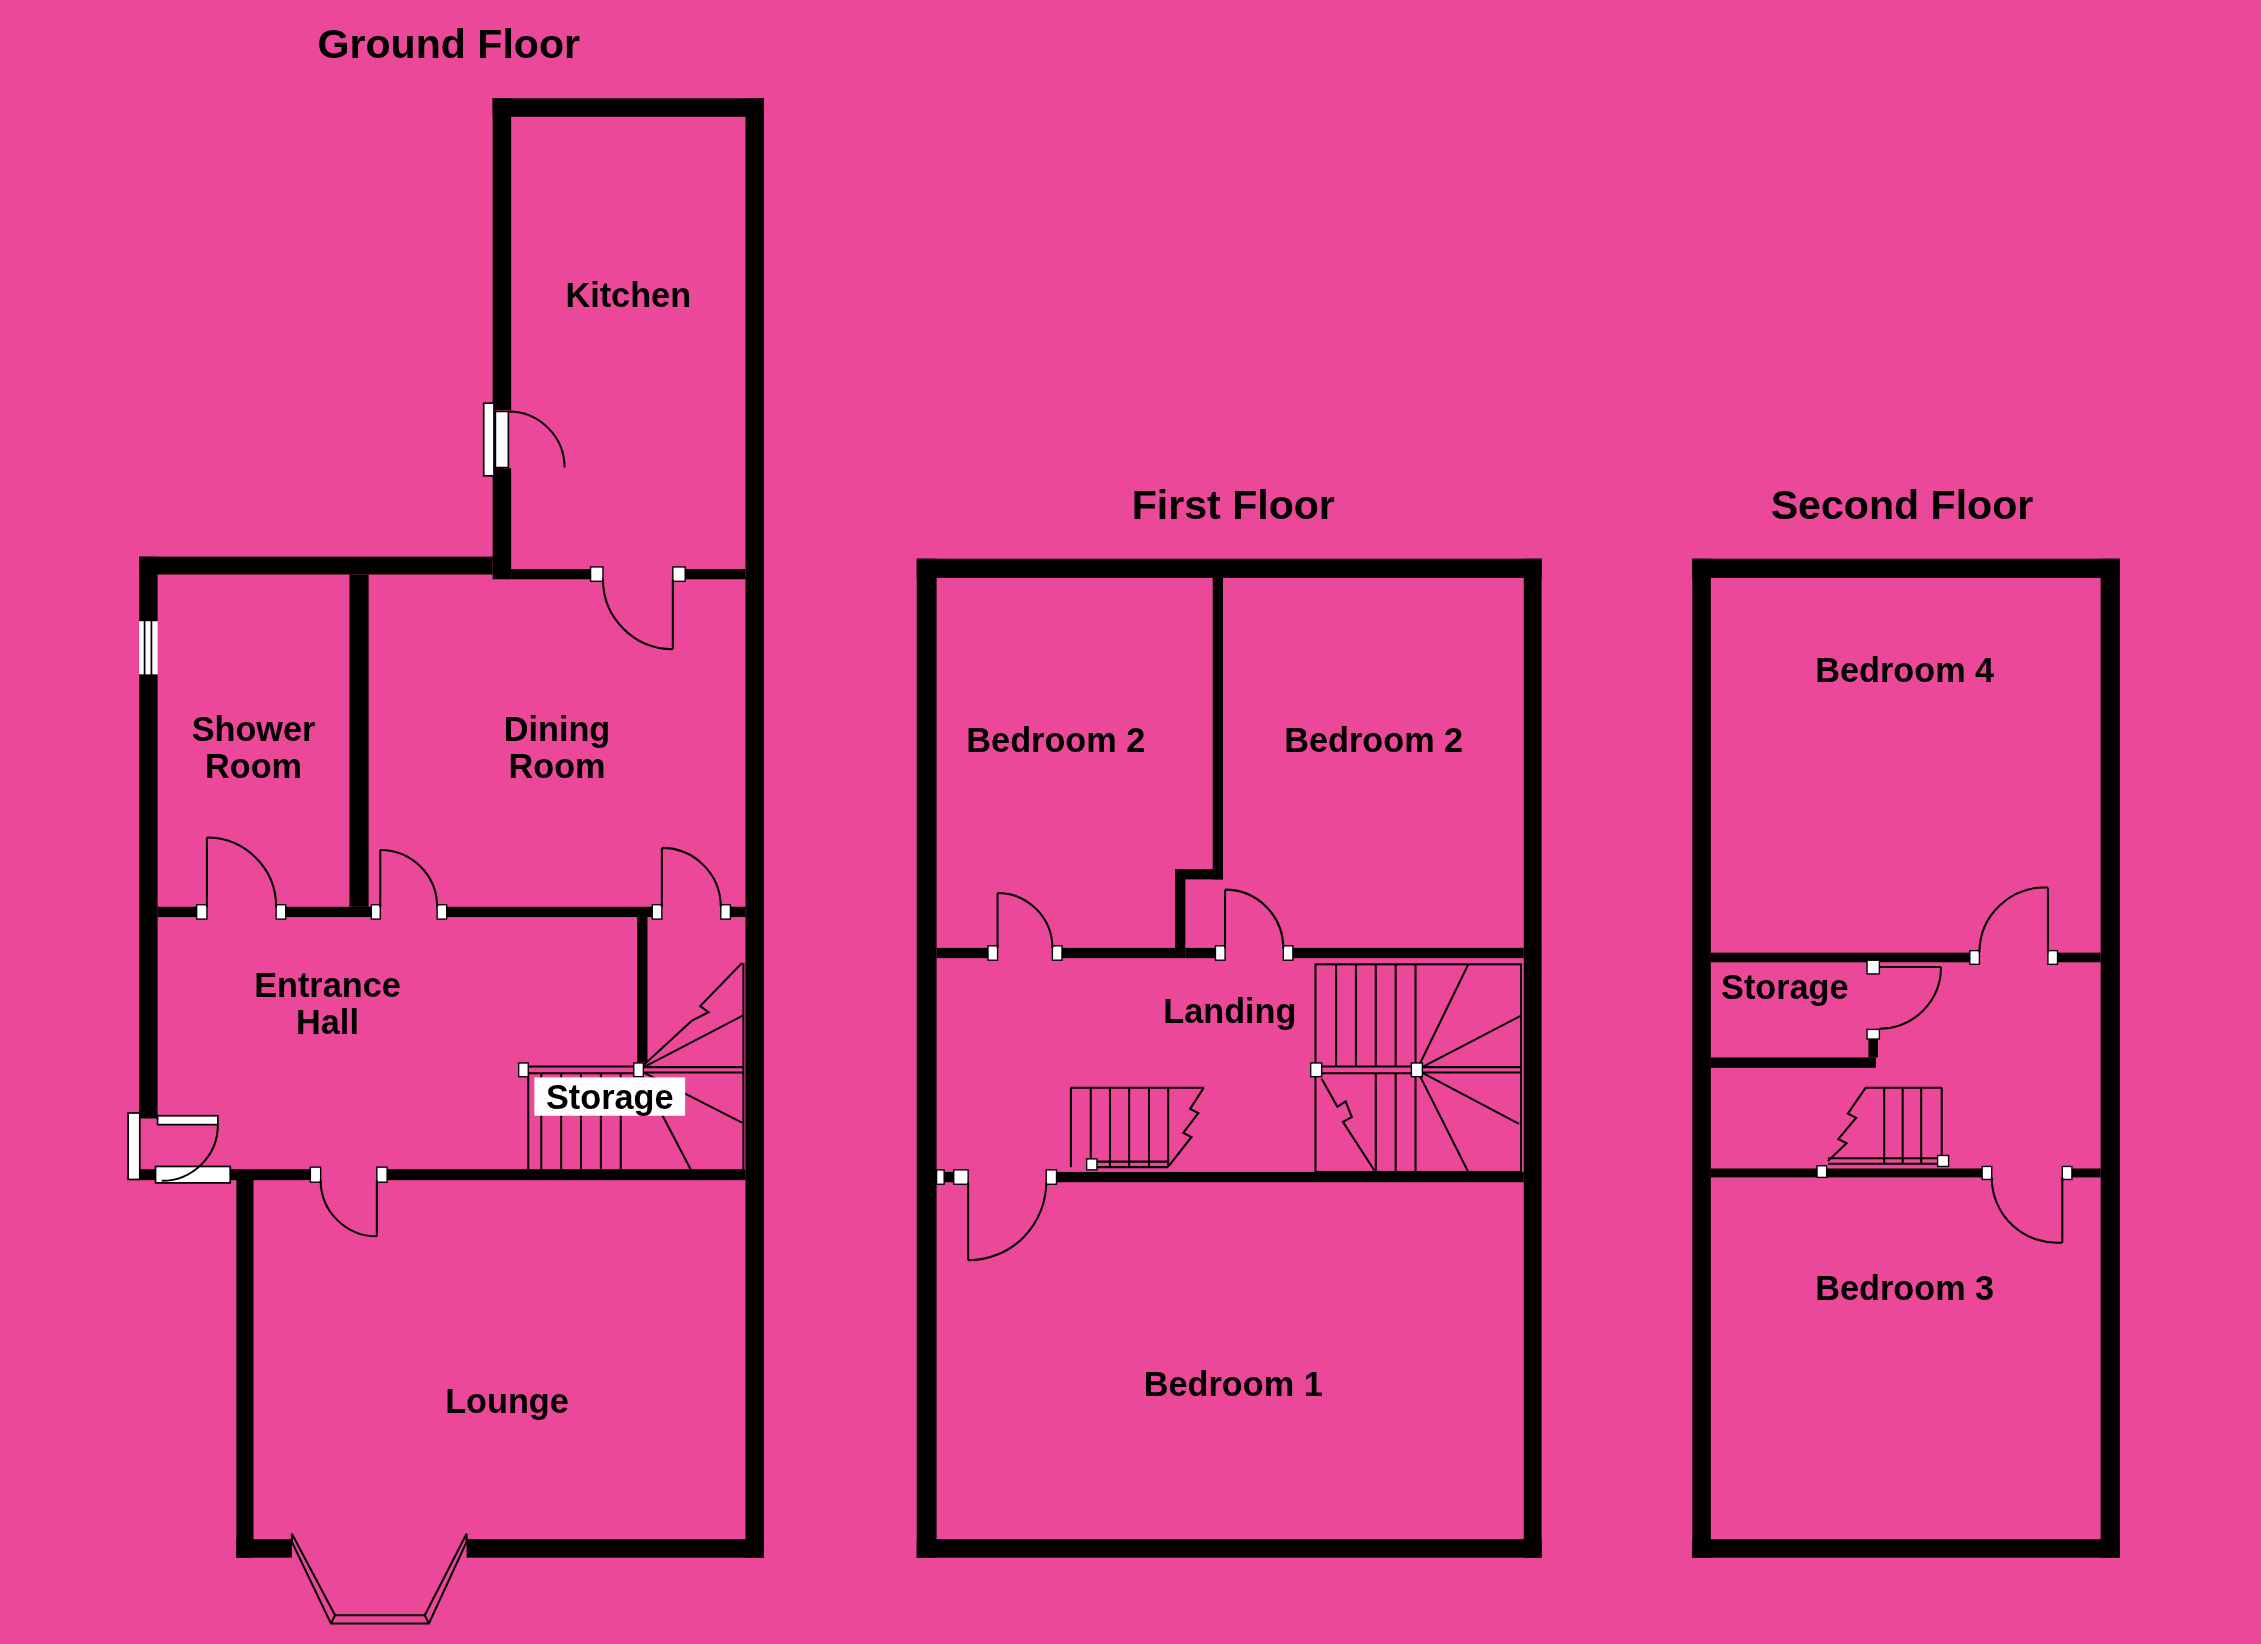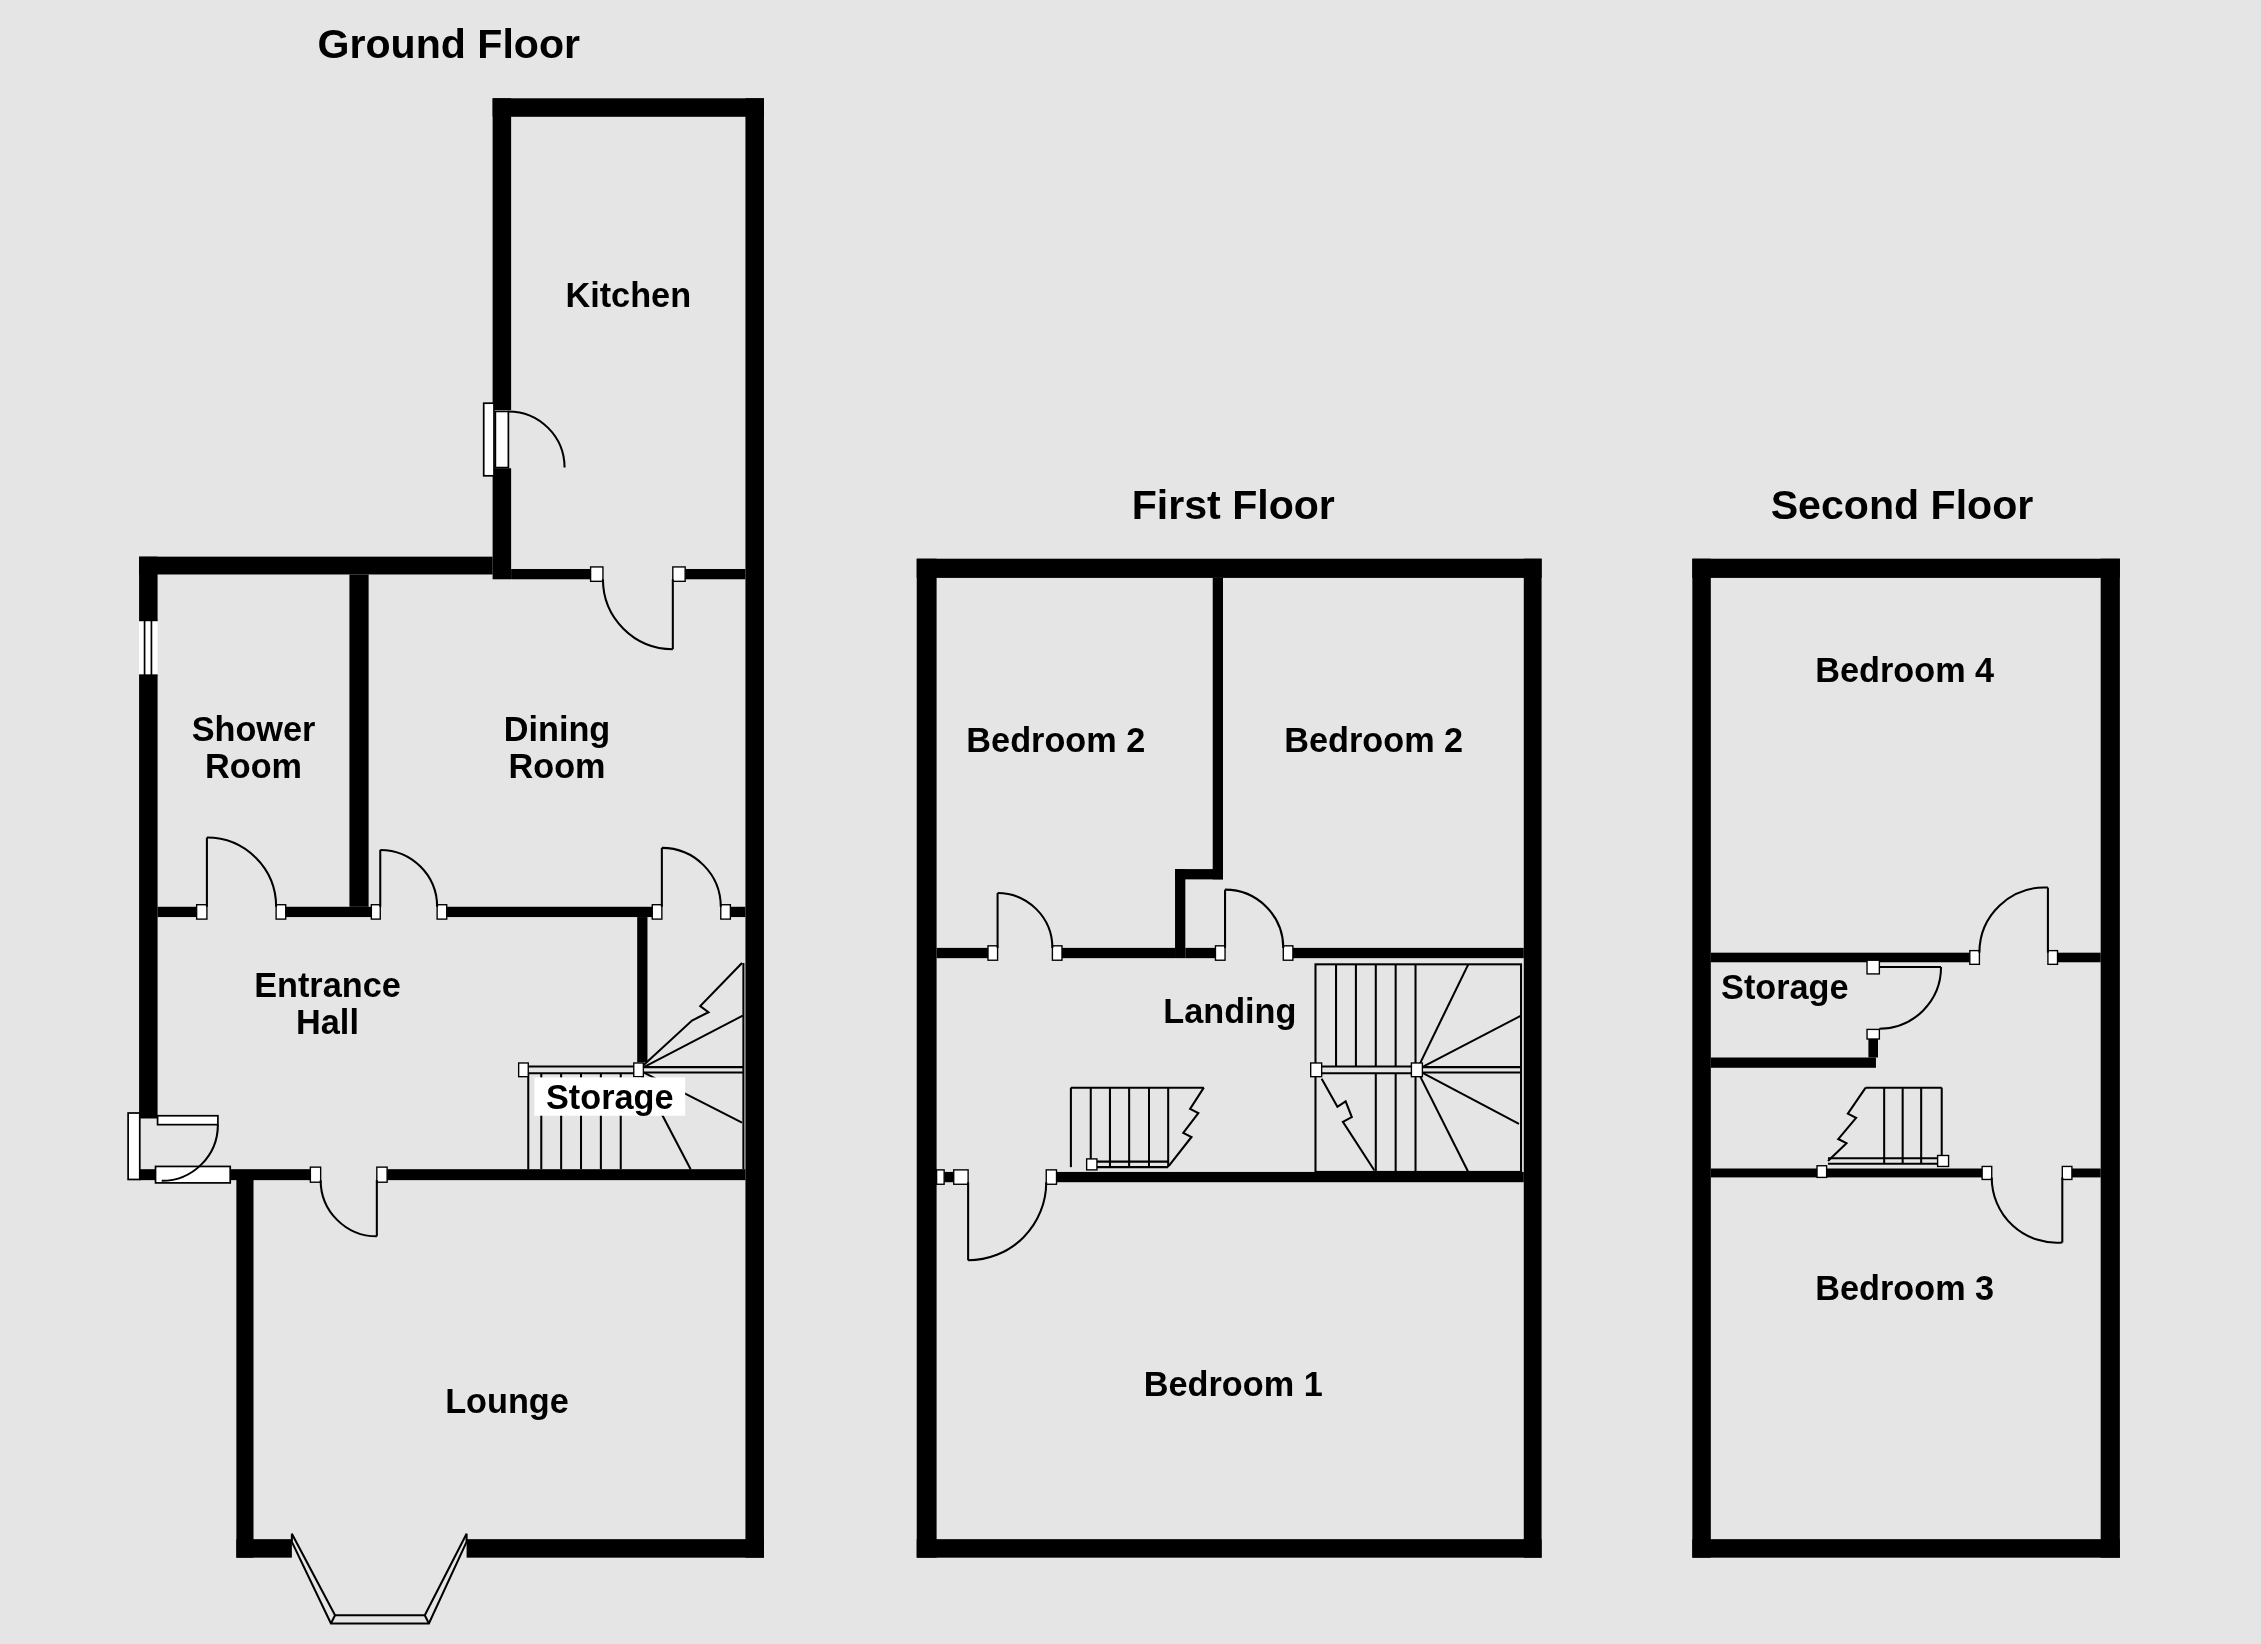--- a/index.html
+++ b/index.html
@@ -1,16 +1,16 @@
 <!DOCTYPE html>
 <html style="font-size:11px"><head>
 <meta charset="utf-8">
 <style>
   html,body{margin:0;padding:0;background:#ffffff;}
-  .page{width:2261px;height:1645px;position:relative;background:#e5e5e5;font-family:"Liberation Sans",sans-serif;}
+  .page{width:2261px;height:1645px;position:relative;background:#ec4899;font-family:"Liberation Sans",sans-serif;}
   svg{display:block;}
   text{font-family:"Liberation Sans",sans-serif;font-weight:bold;fill:#000;}
   .title{font-size:60px;}
   .room{font-size:50px;}
   .wall{fill:#000;stroke:none;}
   .thin{stroke:#000;stroke-width:3;fill:none;}
   .thin2{stroke:#000;stroke-width:2.5;fill:none;}
   .jamb{fill:#fff;stroke:#000;stroke-width:2;}
   .whitebox{fill:#fff;stroke:#000;stroke-width:2.5;}
   .halo{fill:#fff;stroke:none;}

